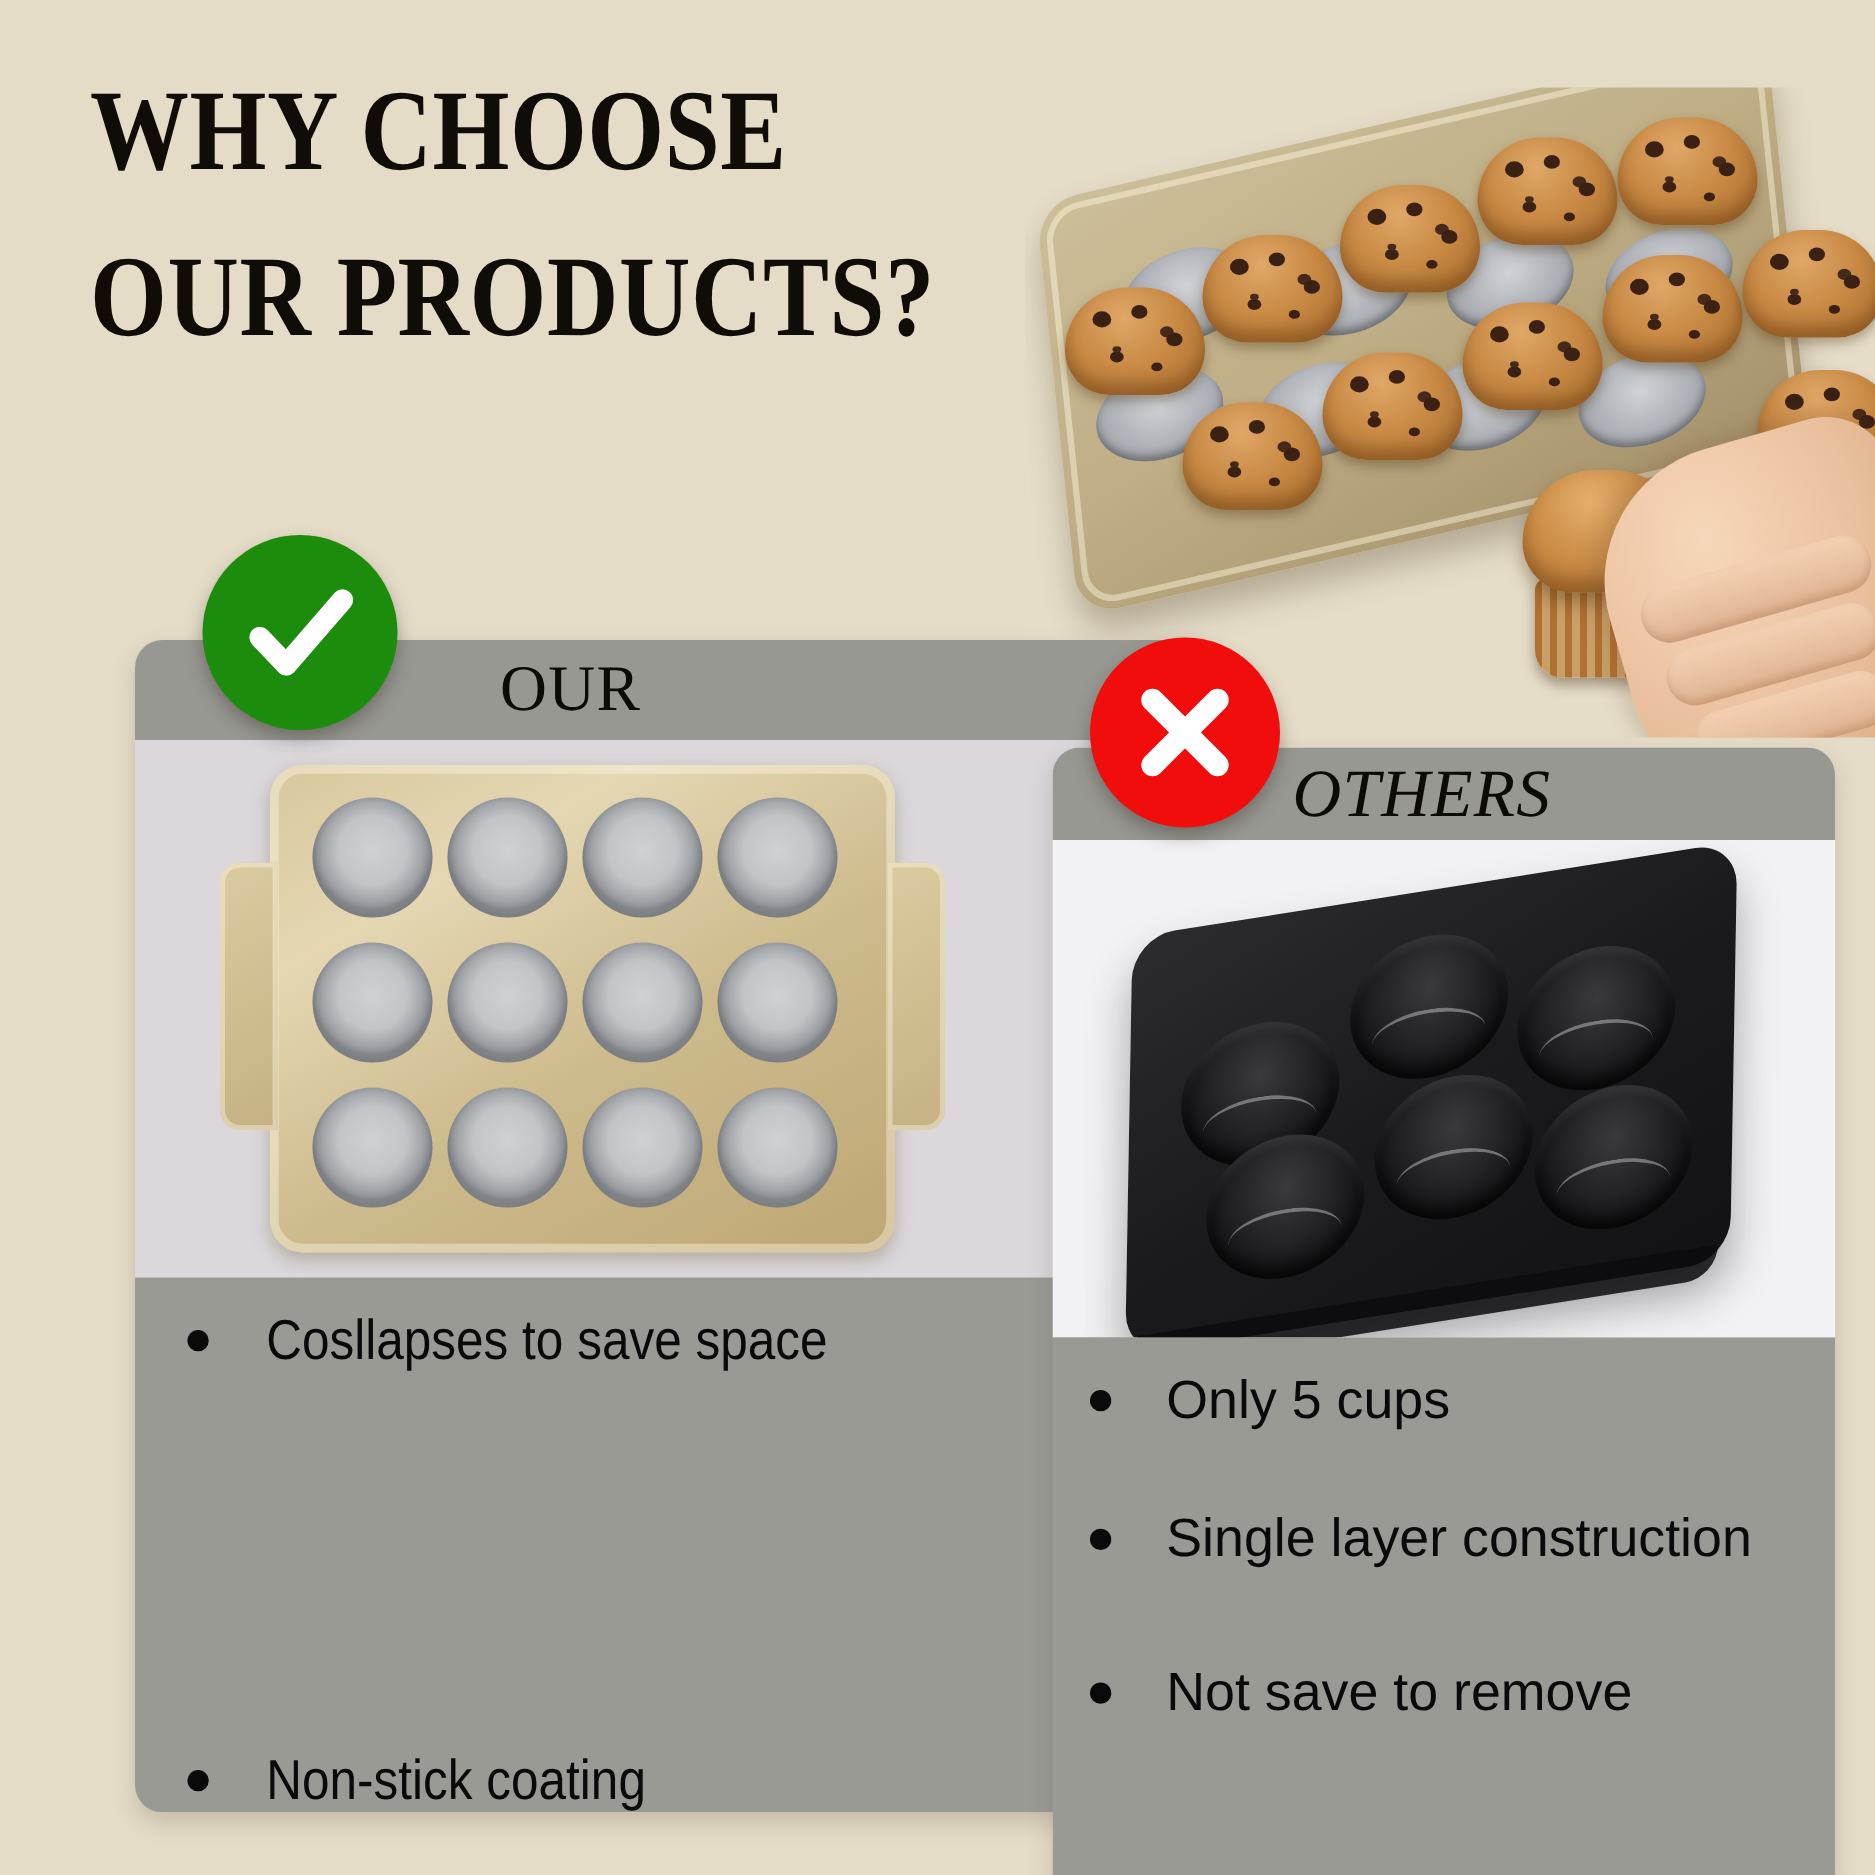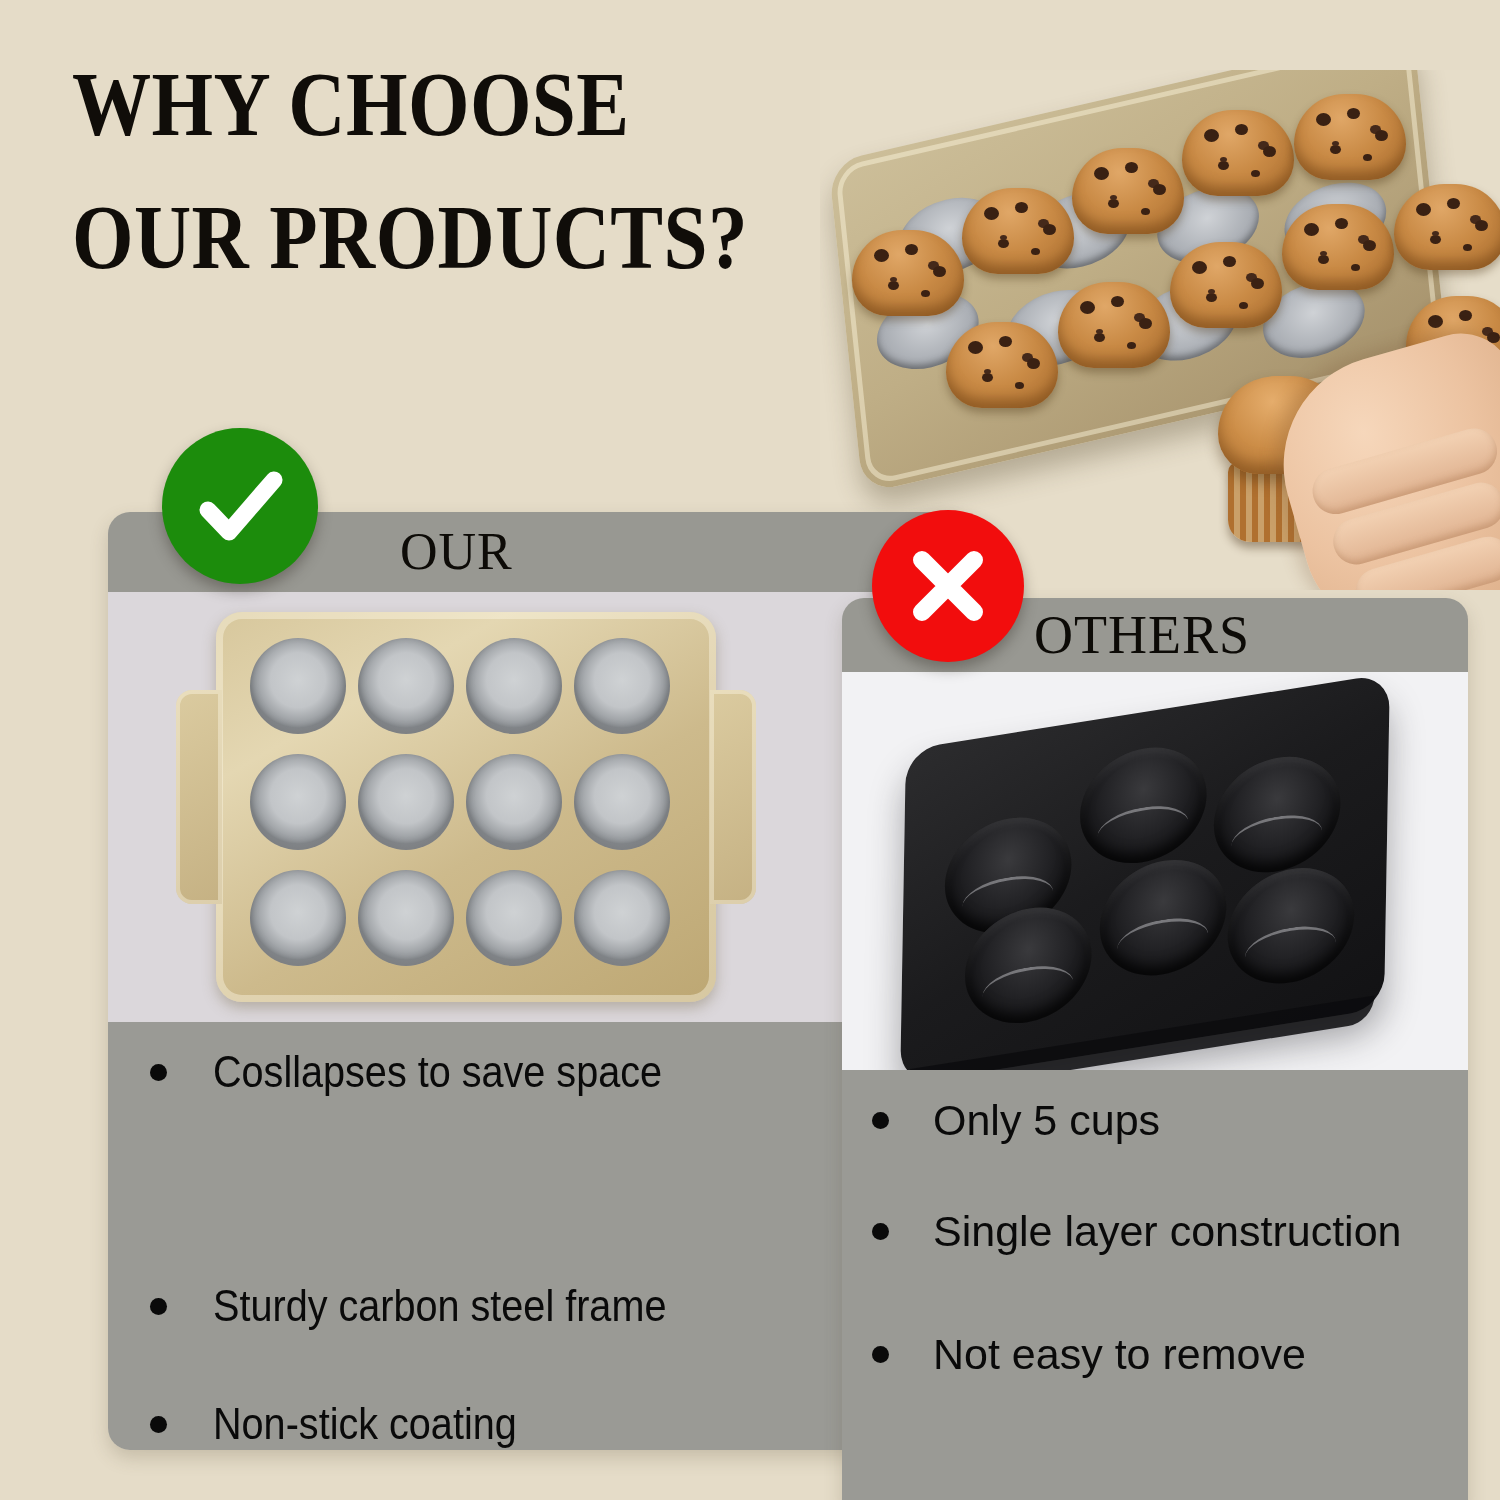--- a/index.html
+++ b/index.html
@@ -85,21 +85,21 @@
     position:relative;width:100%;background:#989892;
     display:flex;align-items:center;
   }
   .card-our .card-head{height:80px;}
   .card-others .card-head{height:74px;}
   .card-title{
     font-family:"Liberation Serif",serif;font-weight:400;color:#0d0b07;
     font-size:52px;line-height:1;letter-spacing:1px;
   }
   .card-our .card-title{margin-left:292px;}
-  .card-others .card-title{margin-left:192px;font-size:54px;}
+  .card-others .card-title{margin-left:192px;font-size:54px;font-style:italic;}
 
   .card-photo{position:relative;width:100%;overflow:hidden;}
   .card-our .card-photo{height:430px;background:#dbd7db;}
   .card-others .card-photo{height:398px;background:#f2f2f4;}
 
   .card-list{
     position:relative;width:100%;background:#9a9a95;flex:1;
   }
   .card-our .card-list{height:428px;}
   .card-others .card-list{height:438px;}
@@ -233,24 +233,20 @@
         <div class="gcup" style="left:142px;top:258px;"></div>
         <div class="gcup" style="left:250px;top:258px;"></div>
         <div class="gcup" style="left:358px;top:258px;"></div>
       </div>
     </div>
     <div class="card-list list-our">
       <div class="bullet-row" style="left:42px;top:24px;">
         <span class="bullet-dot"></span>
         <span class="bullet-text">Cosllapses to save space</span>
       </div>
-      <div class="bullet-row" style="left:42px;top:258px;">
-        <span class="bullet-dot"></span>
-        <span class="bullet-text">Sturdy carbon steel frame</span>
-      </div>
       <div class="bullet-row" style="left:42px;top:376px;">
         <span class="bullet-dot"></span>
         <span class="bullet-text">Non-stick coating</span>
       </div>
     </div>
   </div>
 
   <div class="card card-others">
     <div class="card-head">
       <span class="card-title">OTHERS</span>
@@ -269,21 +265,21 @@
       <div class="bullet-row" style="left:30px;top:26px;">
         <span class="bullet-dot"></span>
         <span class="bullet-text">Only 5 cups</span>
       </div>
       <div class="bullet-row" style="left:30px;top:137px;">
         <span class="bullet-dot"></span>
         <span class="bullet-text">Single layer construction</span>
       </div>
       <div class="bullet-row" style="left:30px;top:260px;">
         <span class="bullet-dot"></span>
-        <span class="bullet-text">Not easy to remove</span>
+        <span class="bullet-text">Not save to remove</span>
       </div>
     </div>
   </div>
 
   <div class="badge badge-check">
     <svg width="104" height="104" viewBox="0 0 104 104" aria-hidden="true">
       <path d="M20 56 L41 78 L86 26" fill="none" stroke="#ffffff" stroke-width="17" stroke-linecap="round" stroke-linejoin="round"></path>
     </svg>
   </div>
   <div class="badge badge-x">

